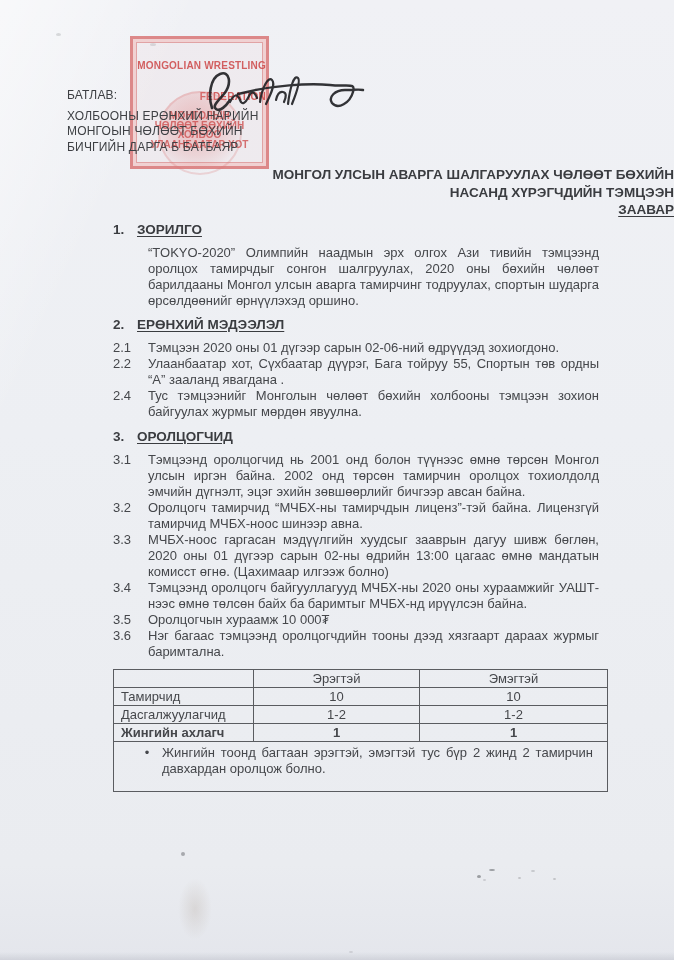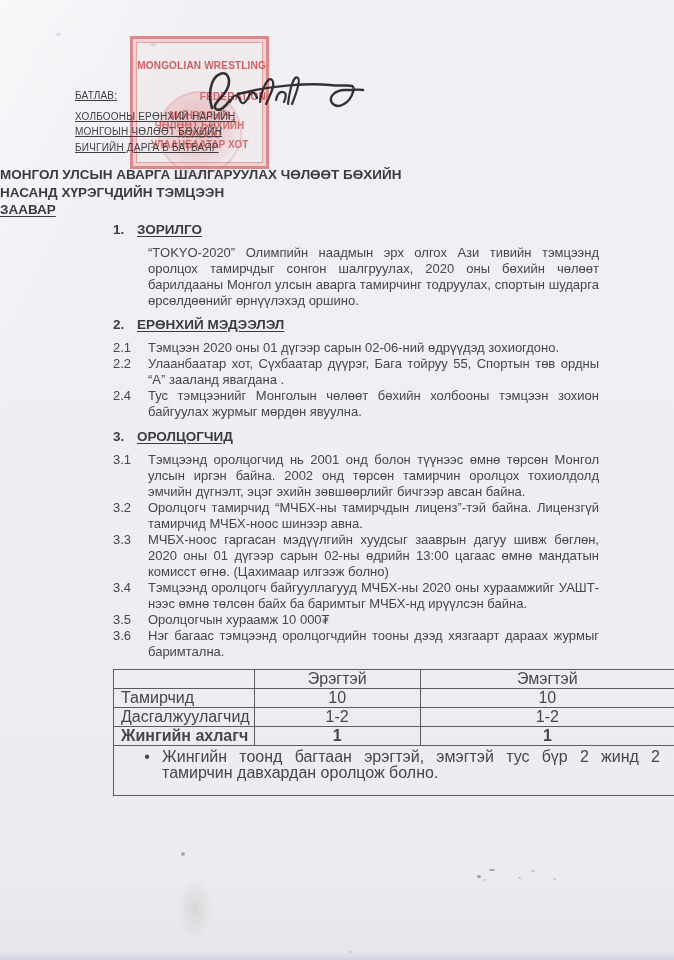--- a/index.html
+++ b/index.html
@@ -35,43 +35,43 @@
     box-shadow:inset 0 0 0 2px rgba(220,120,120,.25);
   }
   .stamp-bottom{
     position:absolute;left:0;right:0;top:72px;text-align:center;
     font-weight:bold;font-size:10px;line-height:9.5px;color:rgba(205,80,80,.8);
   }
   
   .signature{position:absolute;left:202px;top:62px;z-index:5;}
   
   .approval{
-    position:absolute;left:75px;top:88px;z-index:3;width:300px;
-    font-size:10px;line-height:15.5px;color:#3e4044;letter-spacing:.2px;text-decoration:underline;
+    position:absolute;left:67px;top:88px;z-index:3;width:300px;
+    font-size:12px;line-height:15.5px;color:#3e4044;letter-spacing:.2px;
   }
   .approval .lbl{margin-bottom:5px;}
   
   .title{
-    position:absolute;left:0;top:166px;width:100%;text-align:left;
+    position:absolute;left:0;top:166px;width:100%;text-align:right;
     font-weight:bold;font-size:13.5px;line-height:17.5px;color:#3a3c40;
   }
   .underline{text-decoration:underline;text-underline-offset:2px;}
   
   .content{position:absolute;left:113px;top:222px;width:486px;}
   .h-row{display:flex;font-weight:bold;font-size:13.5px;color:#3a3c40;margin-bottom:8px;}
   .h-row .hnum{width:24px;flex-shrink:0;}
   .para{padding-left:35px;text-align:justify;line-height:16px;margin-bottom:8px;}
   .items{margin-bottom:9px;}
   .item{display:flex;line-height:16px;}
   .item .num{width:35px;flex-shrink:0;}
   .item .txt{flex:1;text-align:justify;}
   
   table.limits{
-    border-collapse:collapse;width:562px;margin-top:2px;
-    font-size:16px;color:#45474b;
+    border-collapse:collapse;width:495px;margin-top:2px;
+    font-size:13px;color:#45474b;
   }
   table.limits td,table.limits th{
     border:1px solid #5a5c60;height:17px;padding:0 4px;font-weight:normal;
   }
   table.limits th{text-align:center;}
   table.limits td.lab{width:128px;text-align:left;padding-left:7px;}
   table.limits td.val{text-align:center;}
   table.limits col.c2{width:166px;}
   table.limits tr.bold td{font-weight:bold;}
   table.limits td.noteCell{

